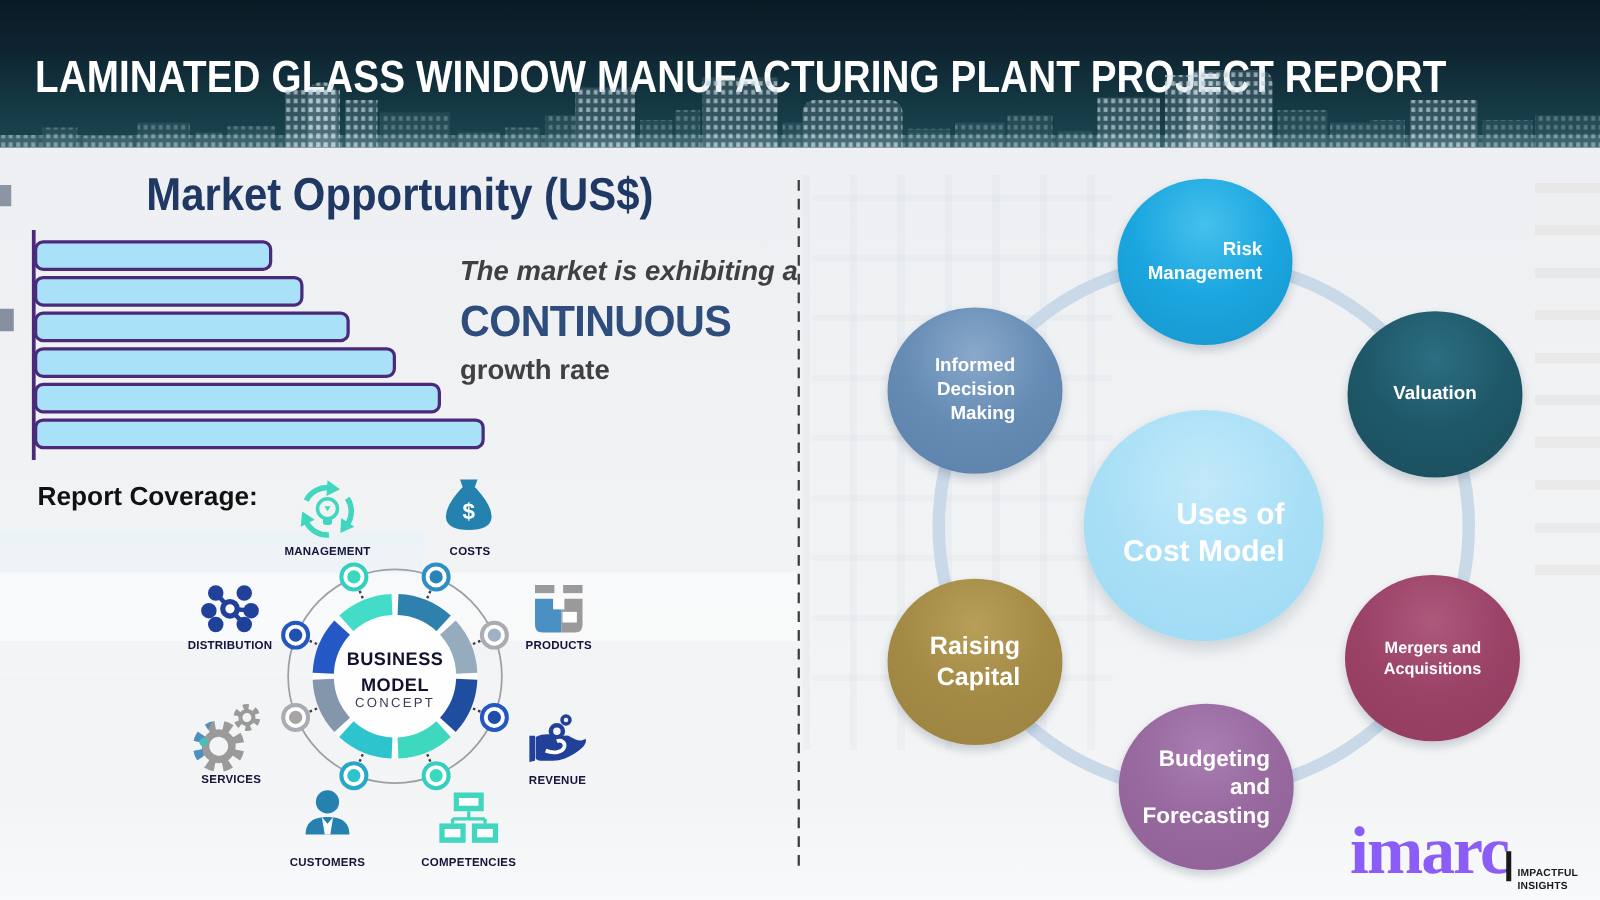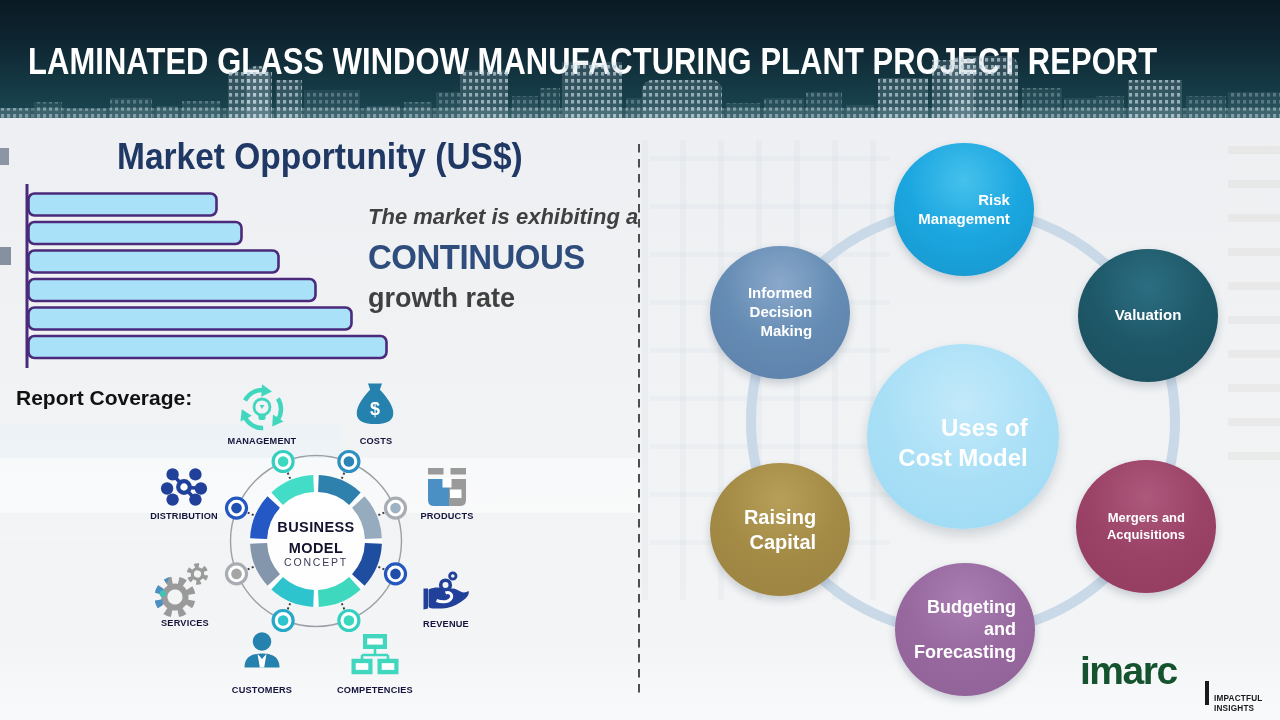--- a/index.html
+++ b/index.html
@@ -9,22 +9,22 @@
   .abs{position:absolute;}
   #header{left:0;top:0;width:1280px;height:118px;
     background:linear-gradient(180deg,#0a1a24 0%,#0e2531 35%,#143843 70%,#1a4752 100%);}
   #title{left:28px;top:41px;width:1240px;color:#fff;font-weight:bold;
     font-size:30.9px;letter-spacing:0.1px;white-space:nowrap;transform:scaleY(1.17);transform-origin:0 0;}
   .bgshape{position:absolute;pointer-events:none;}
   #mo-title{left:117px;top:136px;font-size:33.5px;font-weight:bold;color:#1f3864;transform:scaleY(1.1);transform-origin:0 0;white-space:nowrap;}
   #growth{left:368px;top:0;width:290px;}
   #growth .l1{position:absolute;left:0;top:204px;font-size:22px;font-weight:bold;color:#404040;white-space:nowrap;font-style:italic;}
   #growth .l2{position:absolute;left:0;top:237px;font-size:33px;font-weight:bold;color:#2e4c7c;letter-spacing:-0.5px;white-space:nowrap;transform:scaleY(1.06);transform-origin:0 0;}
-  #growth .l3{position:absolute;left:0;top:283px;font-size:27px;font-weight:bold;color:#404040;white-space:nowrap;}
-  #report-cov{left:16px;top:386px;font-size:21px;font-weight:bold;color:#111;}
+  #growth .l3{position:absolute;left:0;top:283px;font-size:22px;font-weight:bold;color:#404040;white-space:nowrap;}
+  #report-cov{left:30px;top:386px;font-size:21px;font-weight:bold;color:#111;}
   .circ{position:absolute;border-radius:50%;display:flex;align-items:center;
     justify-content:center;text-align:right;color:#fff;font-weight:bold;}
   .circ .t{line-height:1.25;}
   #c-risk{left:894px;top:143px;width:140px;height:133px;font-size:15px;
     background:radial-gradient(circle at 50% 28%,#45c1ec 0%,#1ba6e0 48%,#189bd2 82%,#1391c8 100%);
     box-shadow:0 4px 8px rgba(40,60,80,.22);}
   #c-val{left:1078px;top:249px;width:140px;height:133px;font-size:15px;
     background:radial-gradient(circle at 50% 28%,#2c6e82 0%,#1e5868 48%,#1c5060 85%,#1a4855 100%);
     box-shadow:0 4px 8px rgba(40,60,80,.22);}
   #c-inf{left:710px;top:246px;width:140px;height:133px;font-size:15px;
@@ -32,26 +32,26 @@
     box-shadow:0 4px 8px rgba(40,60,80,.22);}
   #c-rai{left:710px;top:463px;width:140px;height:133px;font-size:20px;
     background:radial-gradient(circle at 50% 28%,#b79f5a 0%,#a38b46 48%,#9d8542 85%,#957d3c 100%);
     box-shadow:0 4px 8px rgba(40,60,80,.22);}
   #c-mer{left:1076px;top:460px;width:140px;height:133px;font-size:13px;
     background:radial-gradient(circle at 50% 28%,#ac597c 0%,#9b4267 48%,#943e61 85%,#8c3a5b 100%);
     box-shadow:0 4px 8px rgba(40,60,80,.22);}
   #c-bud{left:895px;top:563px;width:140px;height:133px;font-size:18px;
     background:radial-gradient(circle at 50% 28%,#aa7eb2 0%,#97699f 48%,#916399 85%,#8a5d92 100%);
     box-shadow:0 4px 8px rgba(40,60,80,.22);}
-  #c-center{left:867px;top:344px;width:192px;height:185px;font-size:24px;
+  #c-center{left:867px;top:328px;width:192px;height:185px;font-size:24px;
     background:radial-gradient(circle at 50% 32%,#c2e9fa 0%,#a8dff6 52%,#a0dbf4 85%,#97d6f0 100%);
     box-shadow:0 6px 12px rgba(40,60,80,.18);}
   #logo{left:1080px;top:656px;width:190px;height:56px;}
-  #logo .word{position:absolute;left:0;top:-7px;font-size:39px;font-weight:bold;
-    color:#14532d;letter-spacing:-1.5px;}
+  #logo .word{position:absolute;left:0;top:-7px;font-size:54px;font-weight:bold;
+    color:#8b5cf6;letter-spacing:-1.5px;font-family:Liberation Serif, serif;}
   #logo .bar{position:absolute;left:125px;top:25px;width:4px;height:24px;background:#191919;}
   #logo .tag{position:absolute;left:134px;top:28px;font-size:8.2px;font-weight:bold;
     color:#191919;line-height:10px;letter-spacing:0.2px;margin-top:10px;}
 </style>
 </head>
 <body>
 
 <div class="bgshape" style="left:0;top:118px;width:1280px;height:602px;background:linear-gradient(180deg,#edeff2 0%,#f0f2f4 40%,#f4f5f6 100%);"></div>
 <div class="bgshape" style="left:642px;top:140px;width:260px;height:460px;background:repeating-linear-gradient(90deg,rgba(200,213,223,.16) 0 6px,rgba(240,243,245,0) 6px 38px);"></div>
 <div class="bgshape" style="left:650px;top:155px;width:240px;height:390px;background:repeating-linear-gradient(0deg,rgba(196,209,221,.13) 0 5px,rgba(240,243,245,0) 5px 48px);"></div>

